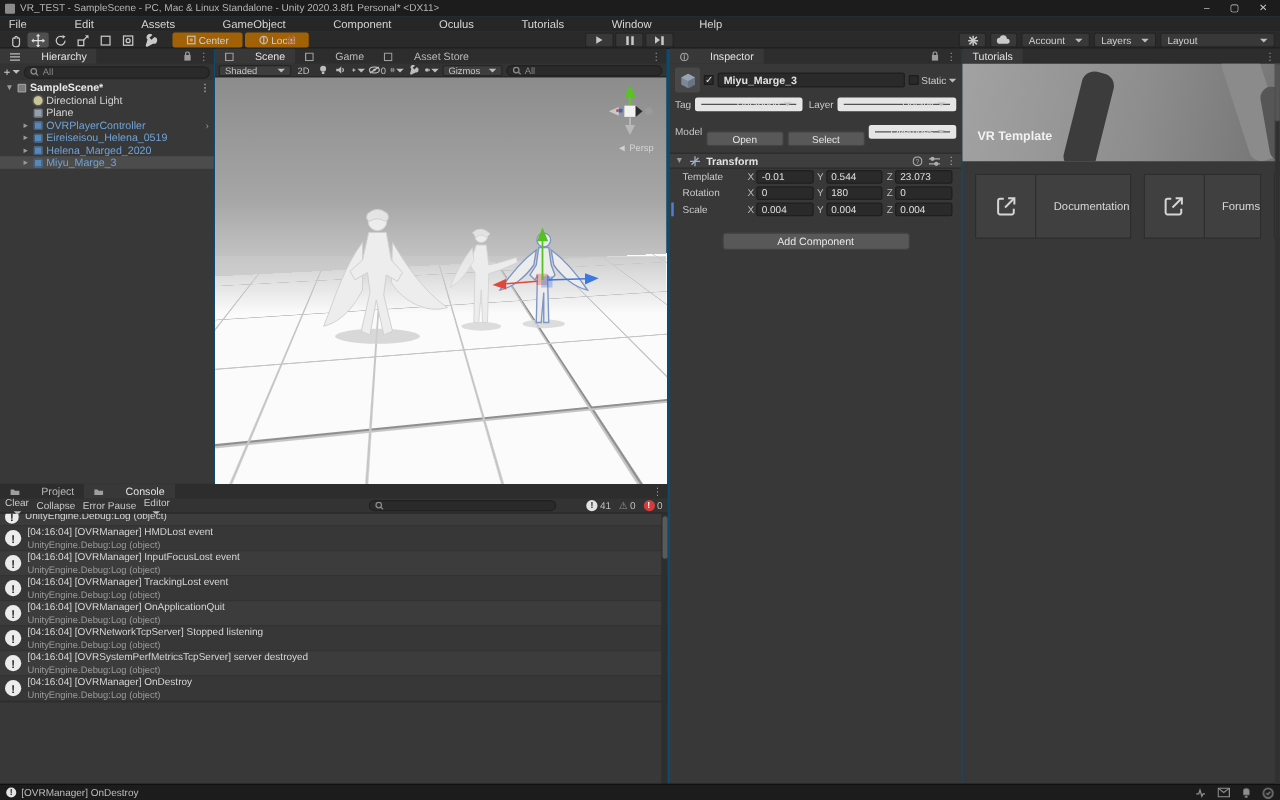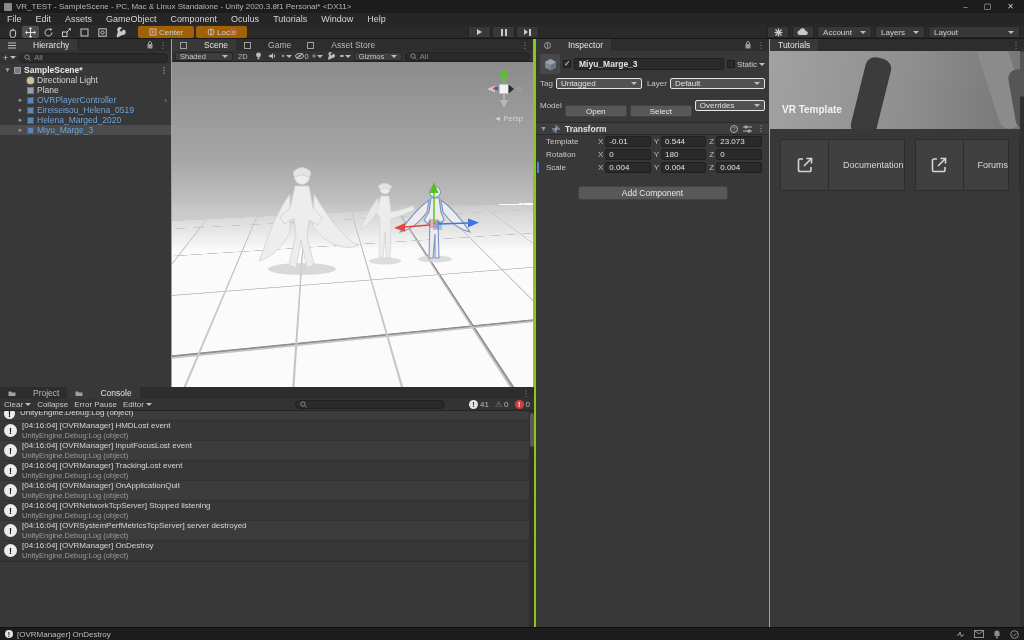--- a/index.html
+++ b/index.html
@@ -1,29 +1,29 @@
 <!DOCTYPE html>
 <html><head>
 <meta charset="utf-8">
 <style>
   * { margin:0; padding:0; box-sizing:border-box; }
   html,body { width:1024px; height:640px; background:#191919; overflow:hidden;
     font-family:"Liberation Sans", sans-serif; }
-  .app { position:relative; width:1024px; height:640px; background:#84cc16; color:#cfcfcf; }
+  .app { position:relative; width:1024px; height:640px; background:#0c4a6e; color:#cfcfcf; }
 
   
   .title-bar { position:absolute; left:0; top:0; width:1024px; height:13px; background:#1c1c1c;
     display:flex; align-items:center; font-size:8px; color:#b5b5b5; padding:0 4px; gap:4px; }
   .unity-logo { width:8px; height:8px; background:#8a8a8a; border-radius:1px; flex:0 0 auto; }
   .title-text { white-space:nowrap; overflow:hidden; }
   .win-btns { margin-left:auto; display:flex; gap:16px; font-size:8px; color:#c9c9c9; padding-right:6px; }
   .win-btns span { cursor:default; }
 
   .menu-bar { position:absolute; left:0; top:13px; width:1024px; height:12px; background:#262626;
-    display:flex; align-items:flex-end; font-size:9px; color:#d6d6d6; }
+    display:flex; align-items:flex-end; font-size:9px; color:#d6d6d6;gap:24px; }
   .menu-item { padding:0 7px; height:100%; display:flex; align-items:center; }
 
   .toolbar { position:absolute; left:0; top:25px; width:1024px; height:14px; background:#2a2a2a;
     border-bottom:1px solid #171717; }
   .tools { position:absolute; left:4px; top:1px; display:flex; gap:1px; }
   .tool-btn { width:17px; height:12px; display:flex; align-items:center; justify-content:center; border-radius:2px; }
   .tool-btn.active { background:#4f4f4f; }
   .pivot-group { position:absolute; left:138px; top:1px; display:flex; gap:2px; }
   .chip { height:12px; background:#383838; border:6px solid #a16207; border-radius:2px; display:flex;
     align-items:center; gap:2px; padding:0 5px; font-size:8px; color:#d0d0d0; }
@@ -102,22 +102,22 @@
   #inspector { left:536px; top:0; width:233px; height:588px; }
   .insp-head { padding:3px 4px 2px 4px; display:flex; align-items:center; gap:3px; }
   .obj-thumb { width:20px; height:20px; background:#484848; border-radius:2px; display:flex; align-items:center;
     justify-content:center; color:#b9b9b9; font-size:10px; }
   .cb { width:8px; height:8px; background:#2a2a2a; border:1px solid #1c1c1c; border-radius:1px; position:relative; flex:0 0 auto; }
   .cb.checked::after { content:"\2713"; position:absolute; left:0; top:-2px; font-size:8px; color:#e0e0e0; }
   .name-field { flex:1; height:12px; background:#2a2a2a; border:1px solid #1f1f1f; border-radius:2px;
     font-size:8.5px; font-weight:bold; color:#e3e3e3; display:flex; align-items:center; padding:0 4px; }
   .static-wrap { display:flex; align-items:center; gap:2px; font-size:8px; color:#cfcfcf; }
   .tag-row, .model-row { display:flex; align-items:center; gap:3px; padding:2px 4px; font-size:8px; color:#c6c6c6; }
-  .field-dd { height:11px; background:#515151; border:1px solid #e5e5e5; border-radius:2px; display:flex;
-    align-items:center; justify-content:space-between; gap:3px; padding:0 4px; font-size:8px; color:#e0e0e0; }
+  .field-dd { height:11px; background:#515151; border:5px solid #e5e5e5; border-radius:2px; display:flex;
+    align-items:center; justify-content:flex-end; gap:3px; padding:0 4px; font-size:8px; color:#e0e0e0;font-style:italic; }
   .btn { height:12px; background:#585858; border:1px solid #424242; border-radius:2px; display:flex;
     align-items:center; justify-content:center; font-size:8px; color:#e6e6e6;margin-top:12px; }
   .comp-header { margin-top:3px; height:13px; background:#3e3e3e; border-top:1px solid #2a2a2a; border-bottom:1px solid #2a2a2a;
     display:flex; align-items:center; gap:4px; padding:0 4px; font-size:8.5px; color:#e2e2e2; }
   .comp-header .twisty { font-size:7px; color:#9a9a9a; }
   .comp-title { font-weight:bold; }
   .comp-header .right { margin-left:auto; display:flex; gap:5px; align-items:center; color:#adadad; font-size:8px; }
   .tr-row { display:flex; align-items:center; height:13px; padding:0 4px 0 10px; font-size:8px; color:#c9c9c9; position:relative; }
   .tr-row .tr-label { width:52px; flex:0 0 auto; }
   .axis-group { flex:1; display:flex; align-items:center; gap:2px; margin-right:3px; }
@@ -141,21 +141,21 @@
   .card { height:52px; background:#404040; border:1px solid #2d2d2d; display:flex; align-items:stretch; }
   .card-icon { width:48px; display:flex; align-items:center; justify-content:center; border-right:1px solid #2d2d2d; }
   .card-label { display:flex; align-items:center; padding-left:14px; font-size:9px; color:#d8d8d8; }
   .vscroll { position:absolute; right:0; top:12px; bottom:0; width:4px; background:#303030; }
   .vscroll .thumb { position:absolute; top:0; left:0; width:4px; height:46px; background:#555; border-radius:2px; }
 
   
   #console { left:0; top:348px; width:534px; height:240px; }
   .console-toolbar { height:12px; background:#333; border-bottom:1px solid #242424; display:flex;
     align-items:center; gap:6px; padding:0 4px; font-size:8px; color:#c9c9c9; position:relative; }
-  .ct-item { display:flex; align-items:center; gap:2px; }
+  .ct-item { display:flex; align-items:center; gap:2px;flex-direction:column; }
   .console-search { position:absolute; left:295px; width:150px; height:9px; background:#2a2a2a; border:1px solid #212121;
     border-radius:6px; display:flex; align-items:center; padding:0 4px; }
   .badges { margin-left:auto; display:flex; gap:6px; align-items:center; font-size:8px; color:#bdbdbd; }
   .badge { display:flex; align-items:center; gap:2px; }
   .info-bubble { width:9px; height:9px; background:#e4e4e4; border-radius:50%; color:#222; font-size:7px;
     font-weight:bold; display:flex; align-items:center; justify-content:center; }
   .warn-ic { color:#8f8f8f; font-size:8px; }
   .err-bubble { width:9px; height:9px; background:#d43c3c; border-radius:50%; color:#fff; font-size:7px;
     font-weight:bold; display:flex; align-items:center; justify-content:center; }
   .log-list { position:relative; }

